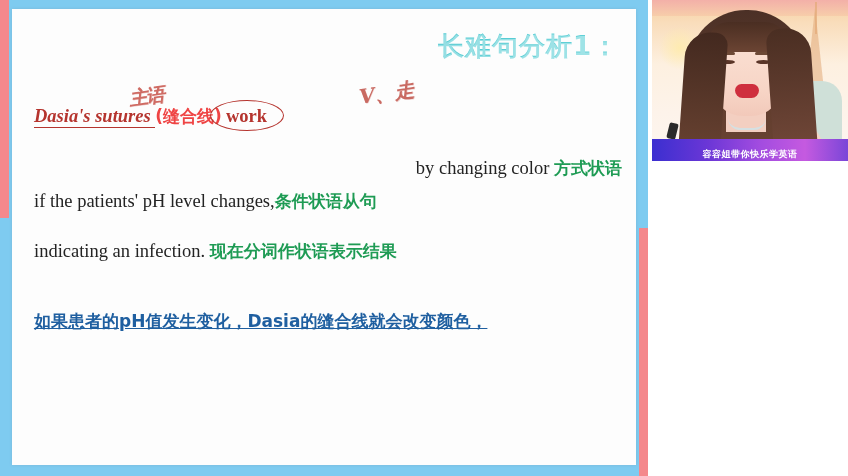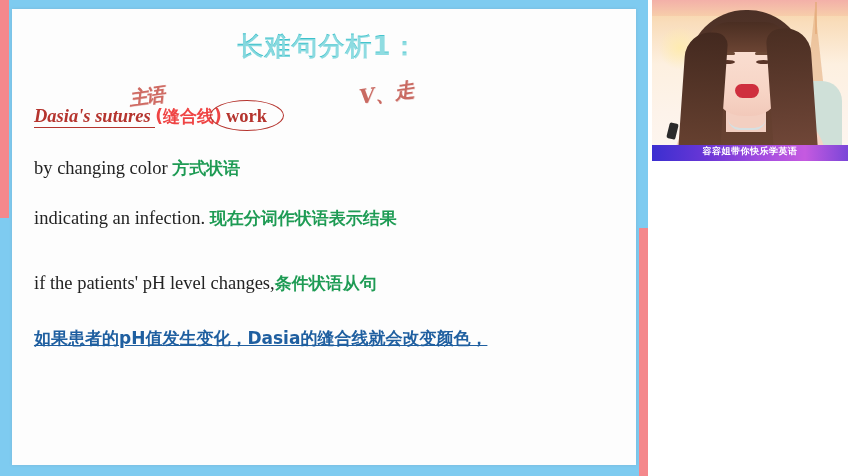--- a/index.html
+++ b/index.html
@@ -55,23 +55,23 @@
     right: 12px;
     bottom: 11px;
     background: #fdfdfd;
     box-shadow: 0 0 3px rgba(120,140,160,.28);
   }
 
   
   .slide-title {
     position: absolute;
     left: 0;
-    right: 0;
+    right: 17px;
     top: 20px;
-    text-align: center;
+    text-align: right;
     font-family: "DejaVu Sans", sans-serif;
     font-weight: bold;
     font-size: 26px;
     letter-spacing: 1px;
     background: linear-gradient(90deg, #1fa9b8 0%, #37bfc9 40%, #64d2d8 100%);
     -webkit-background-clip: text;
     background-clip: text;
     color: transparent;
     text-shadow: 0 1px 0 rgba(255,255,255,.4);
     padding-left: 8px;
@@ -86,21 +86,21 @@
 
   .line {
     position: relative;
     font-family: "Liberation Serif", serif;
     font-size: 18.5px;
     color: #232323;
     white-space: nowrap;
   }
 
   .l1 { margin-bottom: 29px; color: #b5342e; font-weight: bold; }
-  .l2 { margin-bottom: 27px; }
+  .l2 { margin-bottom: 10px; text-align: right; }
   .l3 { margin-bottom: 27px; }
   .l4 { margin-bottom: 42px; }
 
   .zh-green {
     color: #1e9b54;
     font-family: "DejaVu Sans", sans-serif;
     font-weight: bold;
     font-size: 17px;
   }
 
@@ -346,24 +346,24 @@
     height: 16px;
     background: #2a2a2a;
     border-radius: 2px;
     transform: rotate(14deg);
   }
   .video-banner {
     position: absolute;
     left: 0;
     right: 0;
     bottom: 0;
-    height: 16px;
+    height: 22px;
     background: linear-gradient(90deg, #3b2fd0 0%, #6a36d6 28%, #a24ce0 55%, #c55ae0 78%, #7a46d8 100%);
     display: flex;
-    align-items: flex-start;
+    align-items: flex-end;
     justify-content: center;
   }
   .video-banner-text {
     font-family: "DejaVu Sans", sans-serif;
     font-size: 9px;
     font-weight: bold;
     color: #ffffff;
     letter-spacing: .5px;
   }
 </style>
@@ -386,26 +386,26 @@
           <span class="handwrite hw-subject">主语</span>
           <span class="handwrite hw-verb">V、走</span>
 
           <span class="underline-red">Dasia's sutures </span><span class="zh-red">(缝合线)</span><span class="circled"><span class="circle-oval"></span><span>work</span></span>
         </div>
 
         <div class="line l2">
           <span>by changing color </span><span class="zh-green">方式状语</span>
         </div>
 
+        <div class="line l3">
+          <span>if the patients' pH level changes,</span><span class="zh-green">条件状语从句</span>
+        </div>
+
         <div class="line l4">
           <span>indicating an infection. </span><span class="zh-green">现在分词作状语表示结果</span>
-        </div>
-
-        <div class="line l3">
-          <span>if the patients' pH level changes,</span><span class="zh-green">条件状语从句</span>
         </div>
 
         <div class="translation">如果患者的pH值发生变化，Dasia的缝合线就会改变颜色，</div>
 
       </div>
     </div>
   </div>
 
   <div class="video-panel">
     <div class="video-box">

